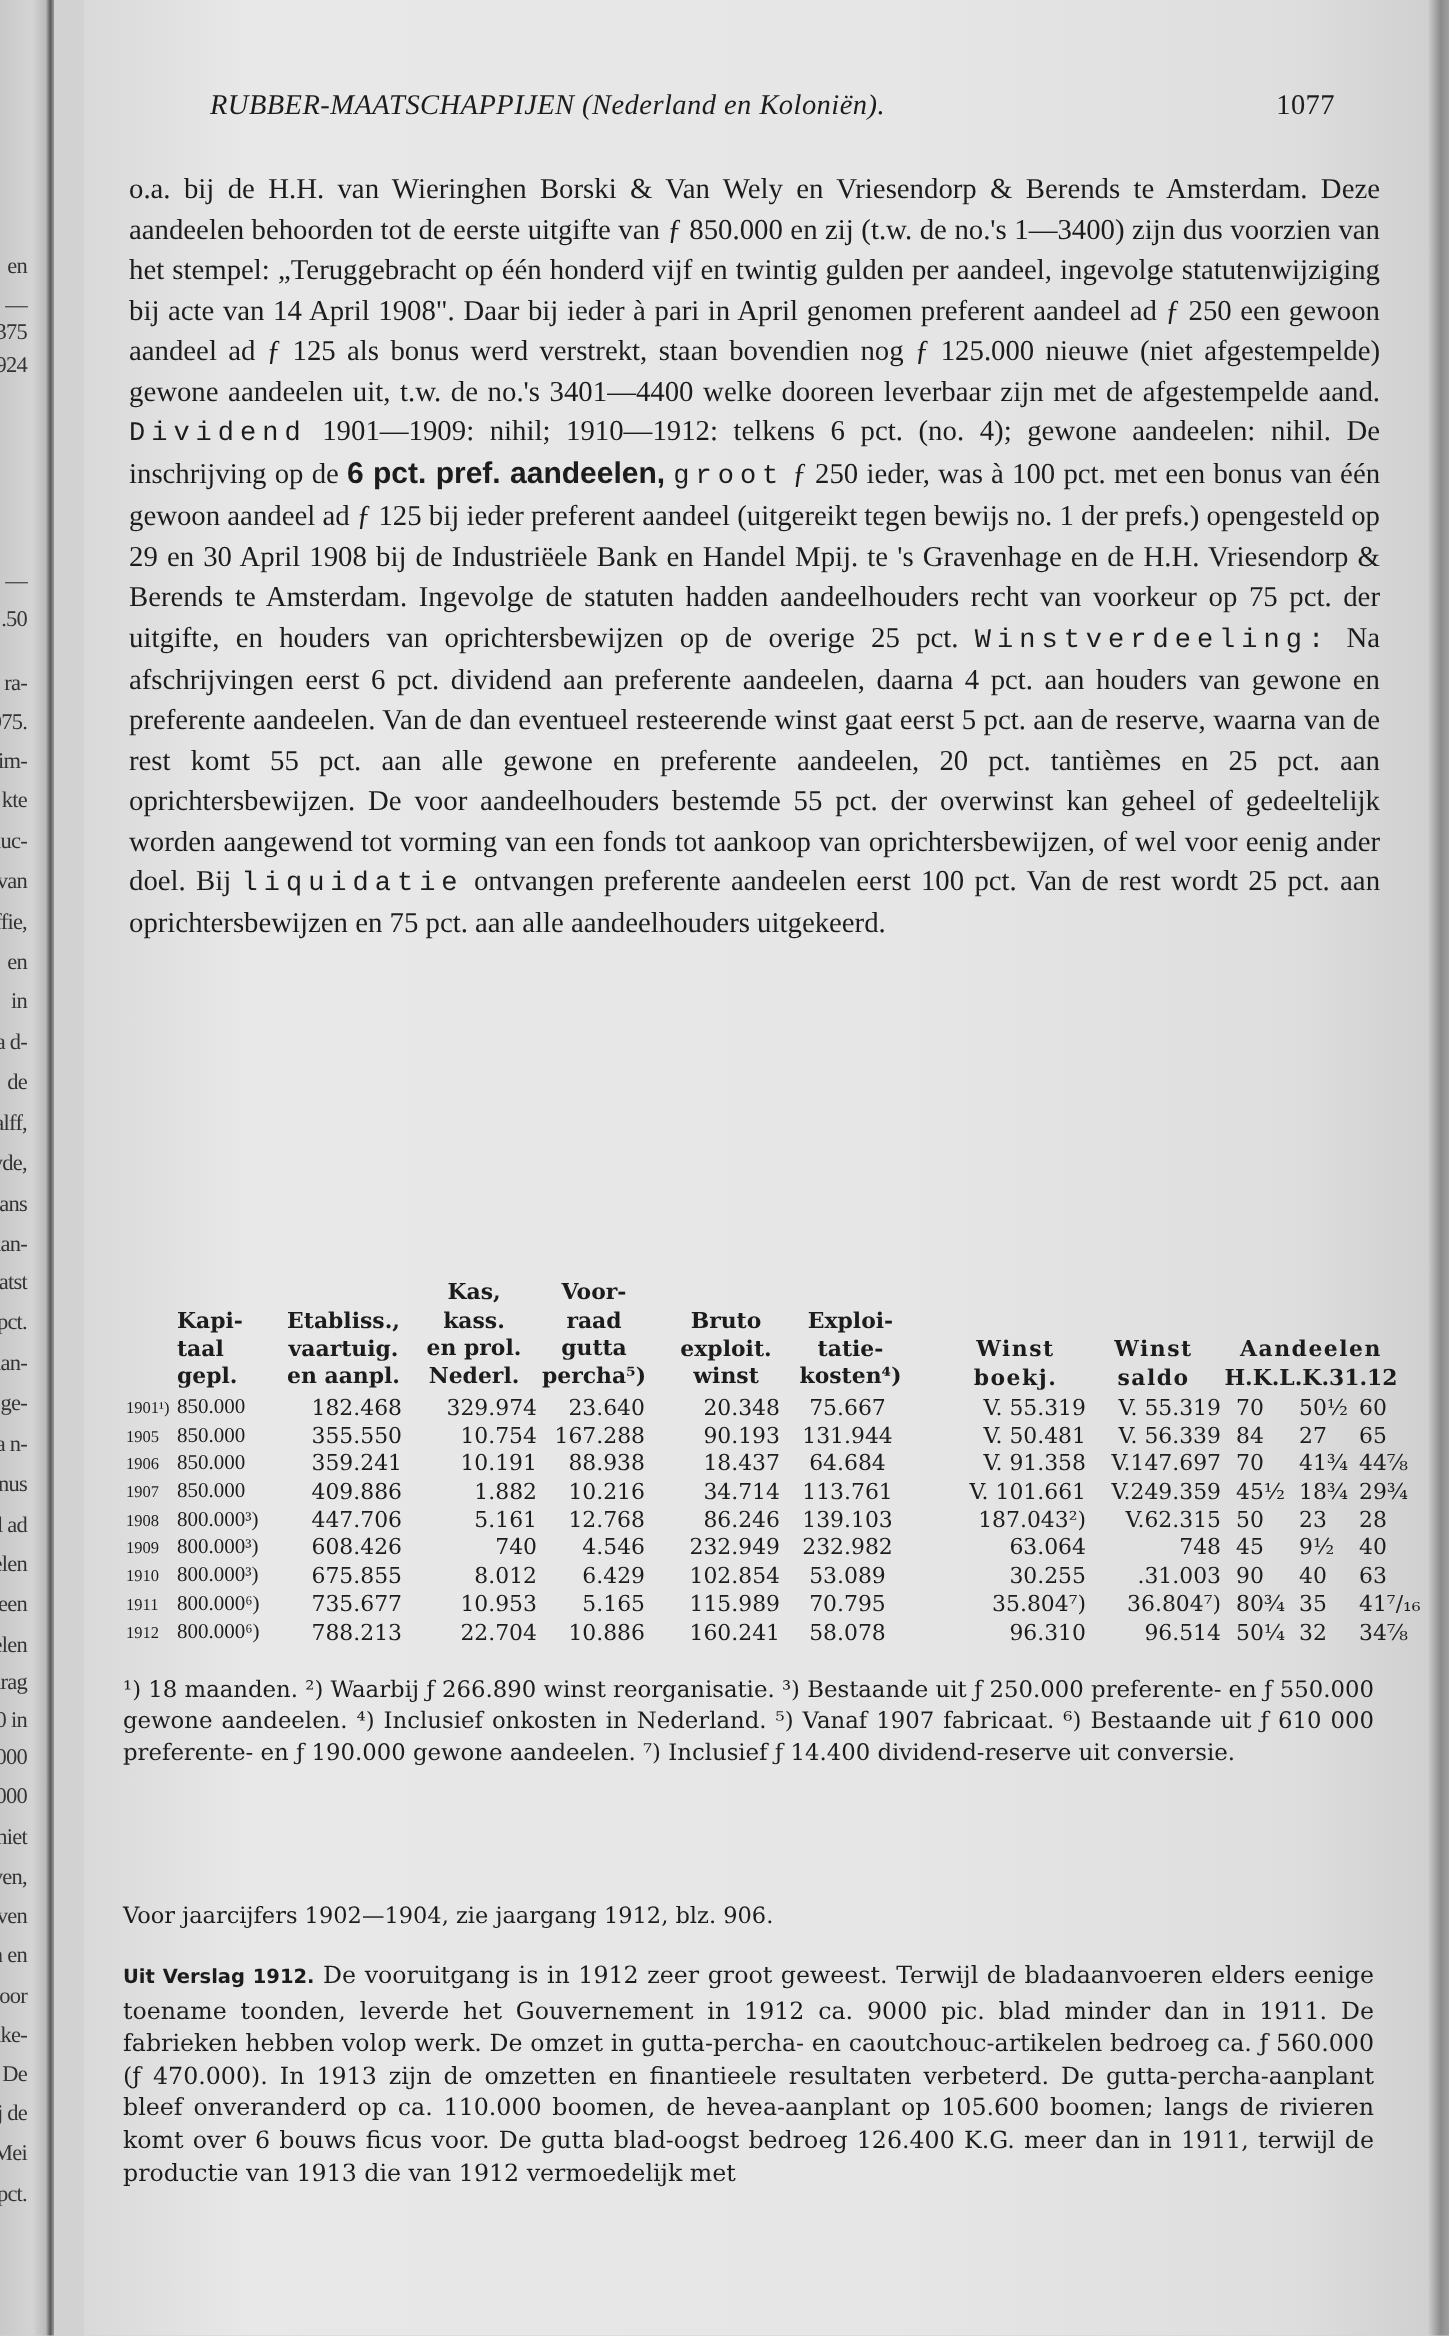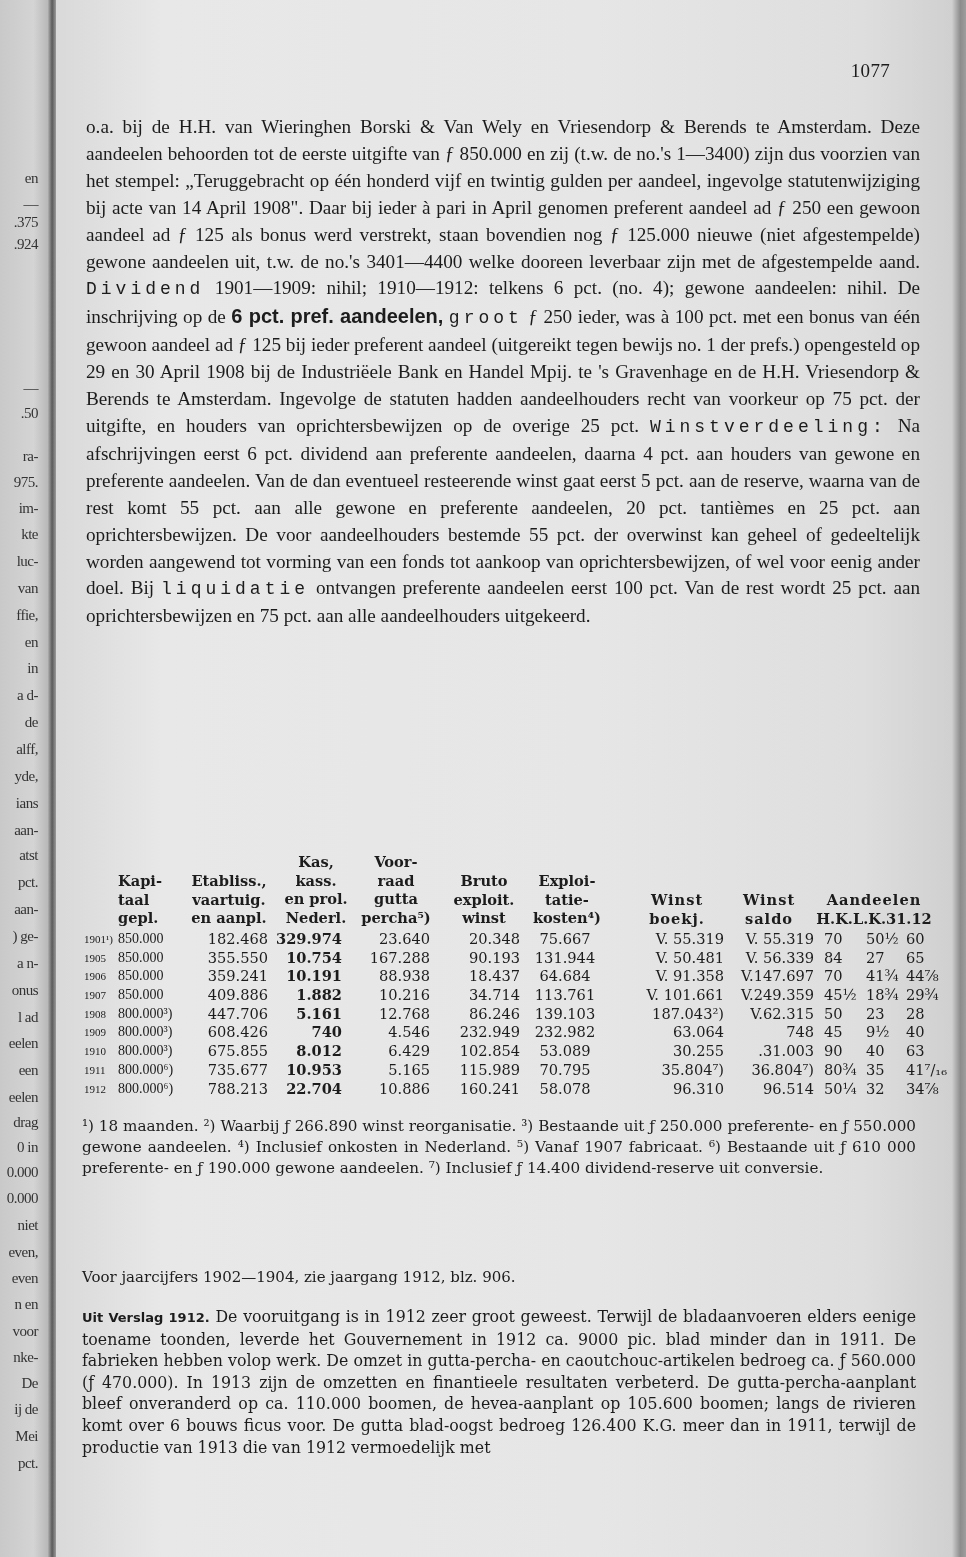--- a/index.html
+++ b/index.html
@@ -3,21 +3,21 @@
 <meta charset="utf-8">
 <style>
   html, body { margin:0; padding:0; }
   body {
     width:966px; height:1557px; overflow:hidden; position:relative;
     background:#d2d2d2;
     font-family:"Liberation Serif","DejaVu Serif",serif;
     color:#1c1c1c;
   }
   .left-margin {
-    position:absolute; left:0; top:0; width:56px; height:1557px;
+    position:absolute; left:0; top:0; width:36px; height:1557px;
     background:linear-gradient(90deg,#c9c9c9 0%,#d4d4d4 60%,#b9b9b9 85%,#5a5a5a 93%,#9a9a9a 100%);
     overflow:hidden;
   }
   .margin-item {
     position:absolute; right:18px; font-size:15px; color:#333;
     text-align:right; white-space:nowrap; letter-spacing:-0.5px;
   }
   .right-edge {
     position:absolute; right:0; top:0; width:14px; height:1557px;
     background:linear-gradient(90deg,#cfcfcf,#8c8c8c 60%,#9e9e9e);
@@ -43,21 +43,21 @@
     position:absolute; left:28px; top:853px; width:830px;
     font-family:"DejaVu Serif",serif; font-size:14.6px; line-height:18.5px;
   }
   .tbl-head { position:relative; height:77px; font-weight:bold; }
   .th { position:absolute; text-align:center; white-space:nowrap; line-height:18.5px; }
   .row { position:relative; height:18.7px; white-space:nowrap; }
   .c { position:absolute; text-align:right; }
   .year { left:0; width:34px; font-size:11px; font-family:"Liberation Serif",serif; text-align:left; }
   .cap { left:34px; width:78px; text-align:left; font-family:"Liberation Serif",serif; font-size:14px; }
   .c1 { left:112px; width:72px; }
-  .c2 { left:176px; width:82px;font-weight:bold; }
+  .c2 { left:192px; width:82px; }
   .c3 { left:266px; width:80px; }
   .c4 { left:346px; width:90px; }
   .c5 { left:436px; width:90px;text-align:center; }
   .c6 { left:530px; width:110px; }
   .c7 { left:640px; width:90px; }
   .c8 { left:740px; width:24px; text-align:left; }
   .c9 { left:782px; width:30px; text-align:left; }
   .c10 { left:822px; width:40px; text-align:left; }
   .footnotes {
     position:absolute; left:26px; top:1116px; width:834px;
@@ -120,20 +120,21 @@
     <div class="margin-item" style="top: 1375px;">De</div>
     <div class="margin-item" style="top: 1401px;">ij de</div>
     <div class="margin-item" style="top: 1428px;">Mei</div>
     <div class="margin-item" style="top: 1455px;">pct.</div>
   </div>
 <div class="right-edge"></div>
 
 <div class="page">
 
   <div class="running-head">
+    <span>RUBBER-MAATSCHAPPIJEN (Nederland en Koloniën).</span>
     <span class="pg">1077</span>
   </div>
 
   <div class="body-text">
     <p>
       <span>o.a. bij de H.H. van Wieringhen Borski &amp; Van Wely en Vriesendorp &amp; Berends te Amsterdam. Deze aandeelen behoorden tot de eerste uitgifte van ƒ 850.000 en zij (t.w. de no.'s 1—3400) zijn dus voorzien van het stempel: „Teruggebracht op één honderd vijf en twintig gulden per aandeel, ingevolge statutenwijziging bij acte van 14 April 1908". Daar bij ieder à pari in April genomen preferent aandeel ad ƒ 250 een gewoon aandeel ad ƒ 125 als bonus werd verstrekt, staan bovendien nog ƒ 125.000 nieuwe (niet afgestempelde) gewone aandeelen uit, t.w. de no.'s 3401—4400 welke dooreen leverbaar zijn met de afgestempelde aand.</span>
       <span class="spaced">Dividend</span>
       <span>1901—1909: nihil; 1910—1912: telkens 6 pct. (no. 4); gewone aandeelen: nihil. De inschrijving op de</span>
       <span class="heading-bold">6 pct. pref. aandeelen,</span>
       <span class="spaced">groot</span>

